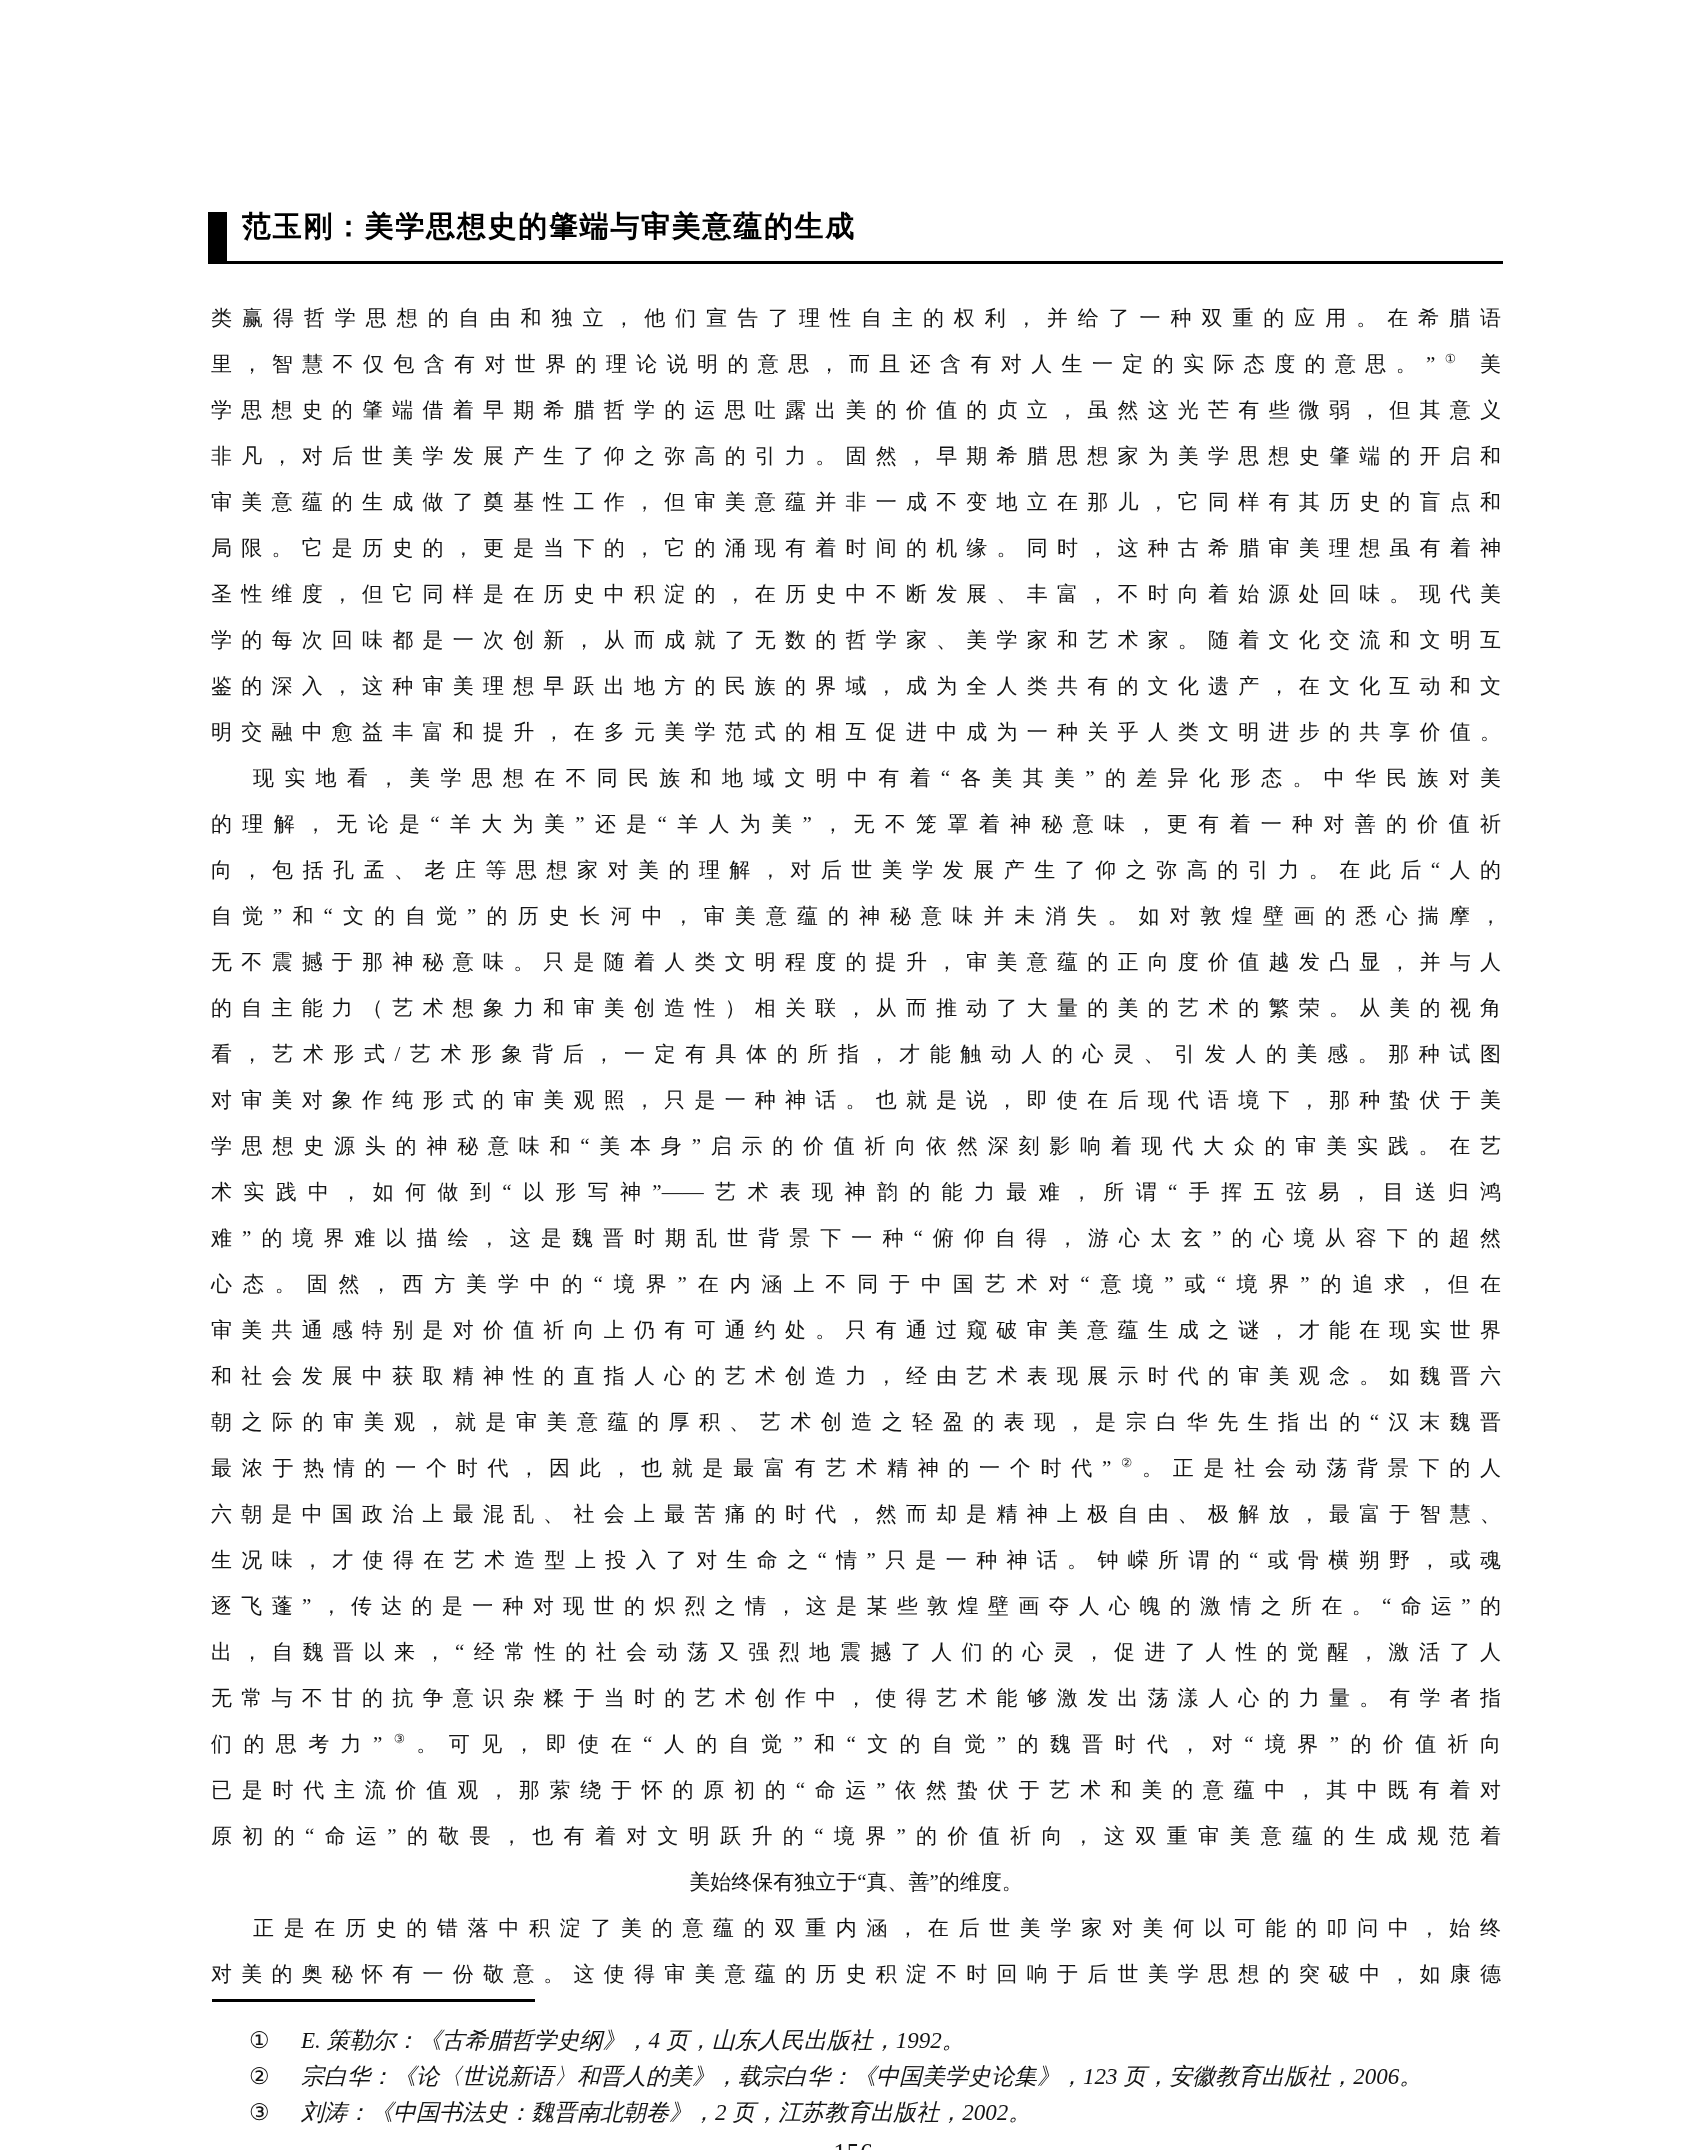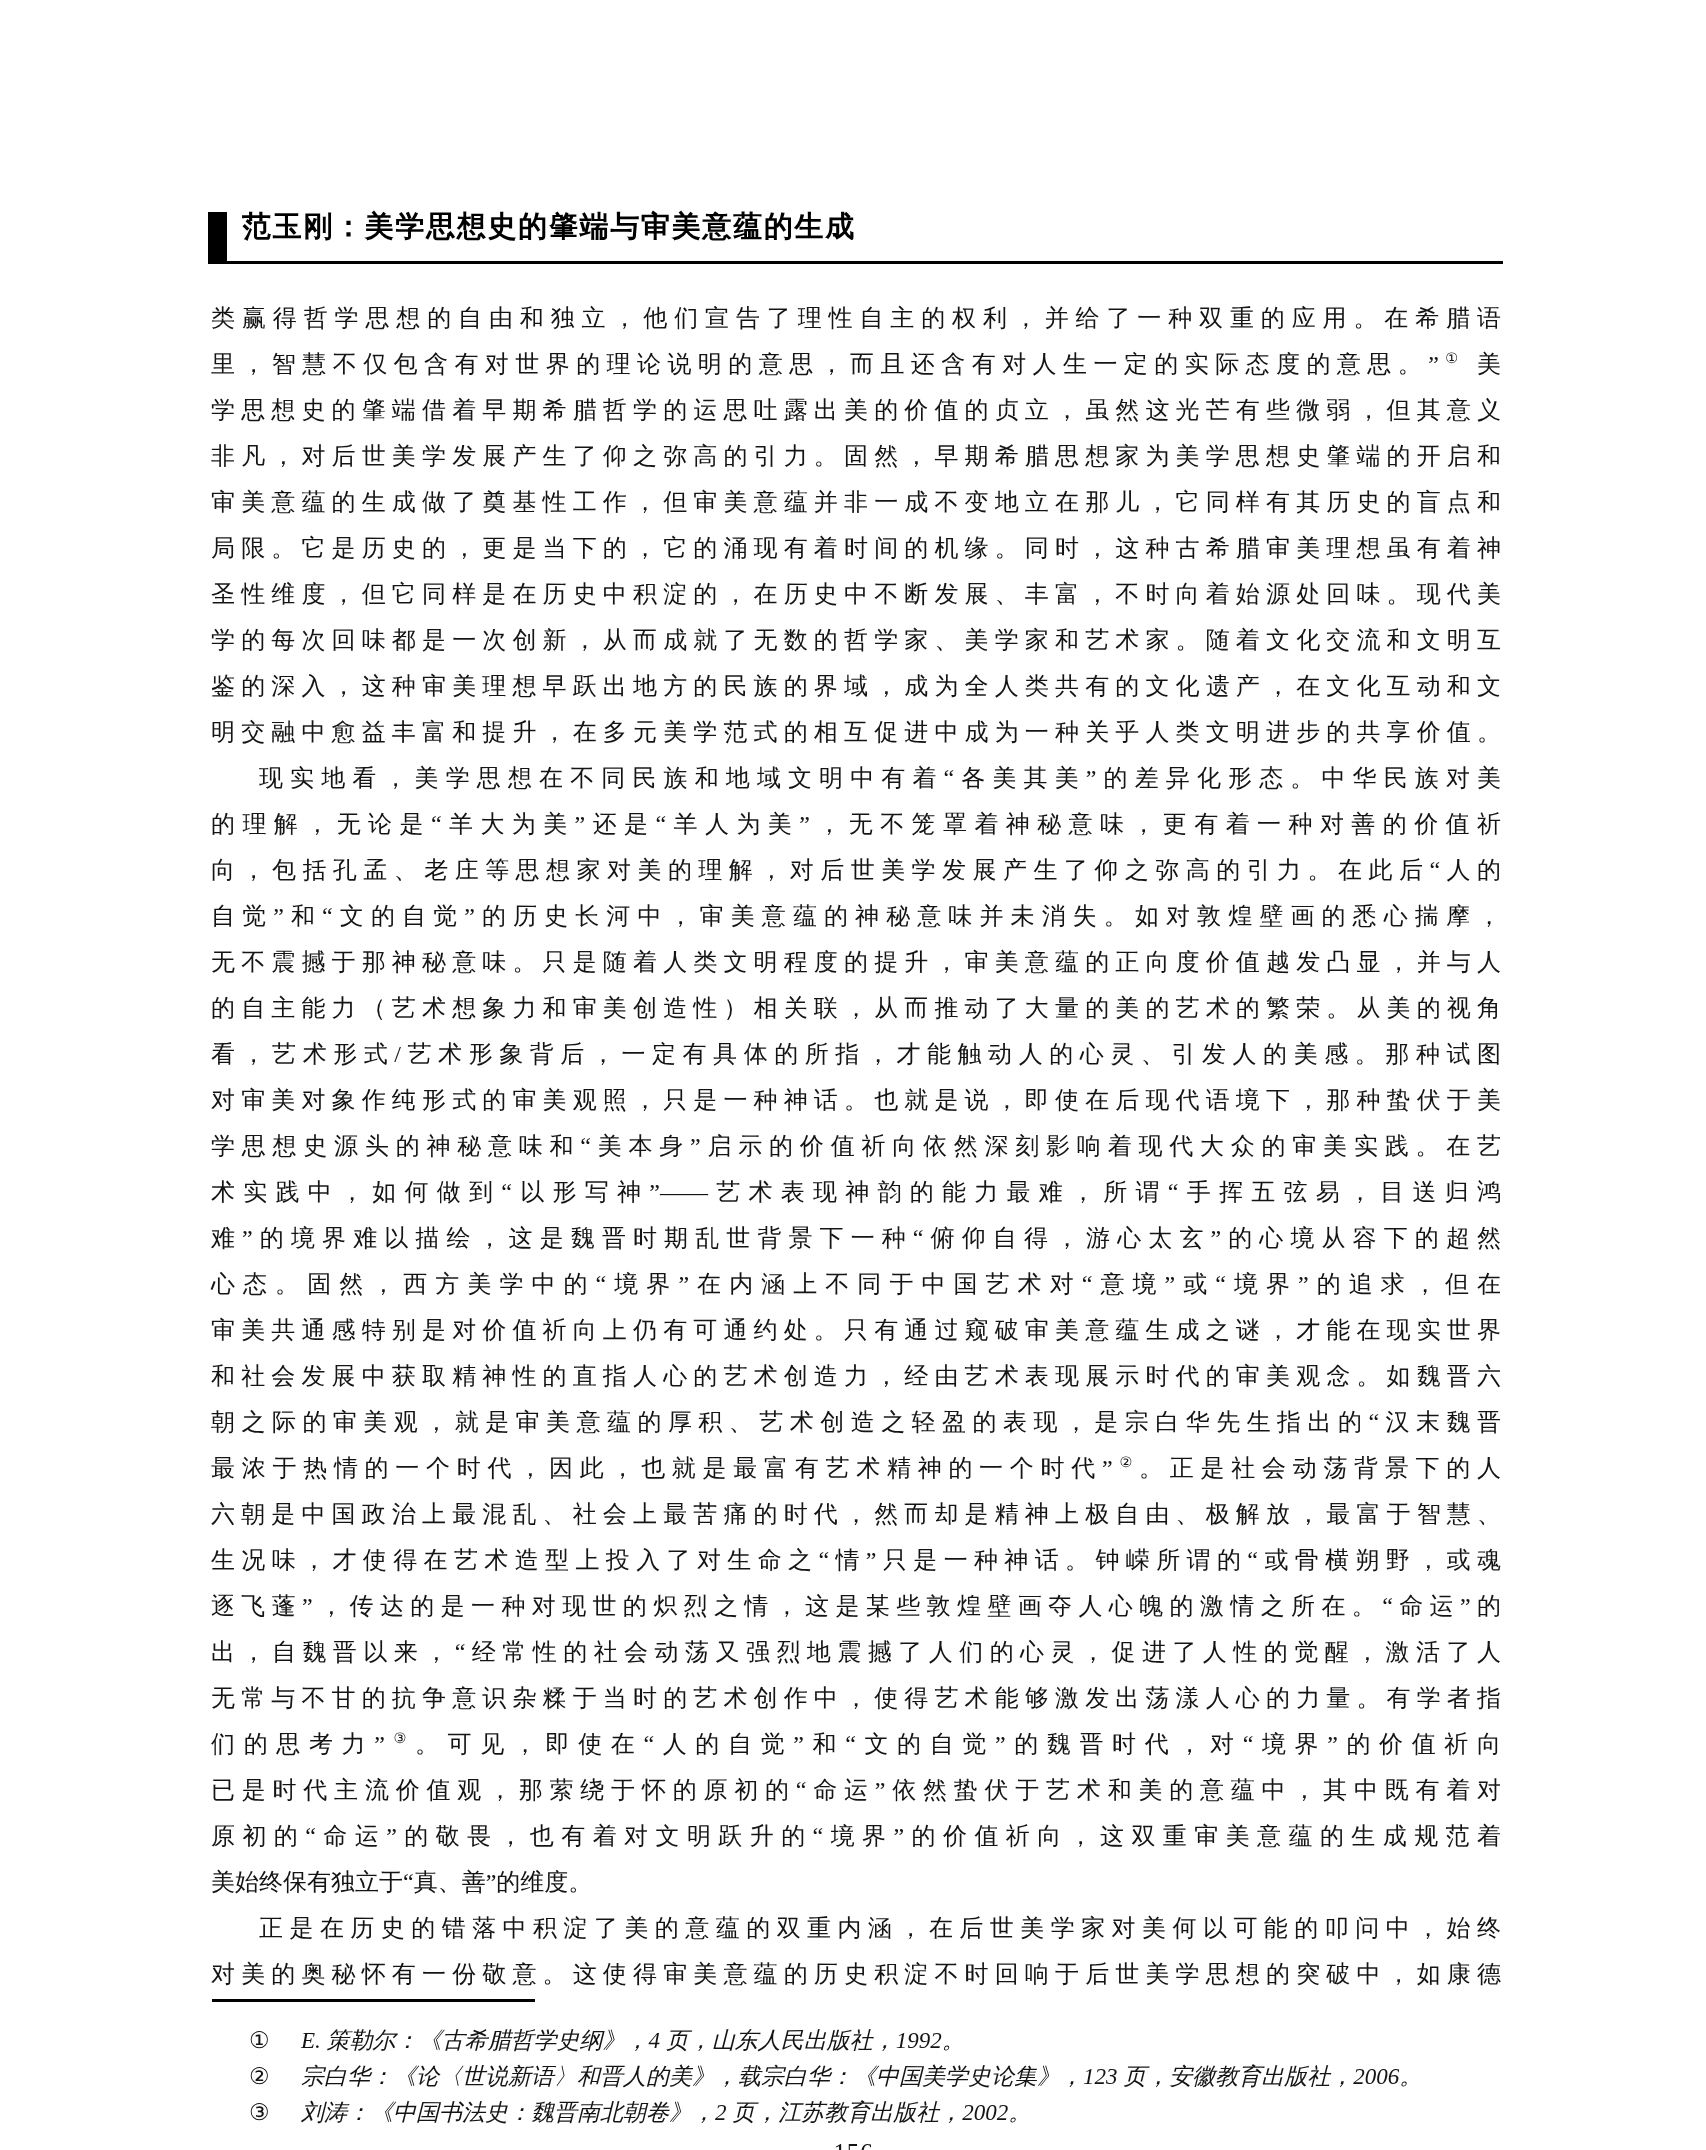--- a/index.html
+++ b/index.html
@@ -22,23 +22,23 @@
     font-weight:700;font-size:29px;line-height:1.1;
     letter-spacing:1.7px;color:#000;white-space:nowrap;
   }
   .header-rule{
     position:absolute;left:208px;top:261px;
     width:1295px;height:3.4px;background:#000;
   }
   
   .article-body{
     position:absolute;left:211px;top:295px;width:1290px;
-    font-size:24px;line-height:46px;
+    font-size:21px;line-height:46px;
   }
-  .line{height:46px;white-space:nowrap;}
+  .line{height:46px;white-space:nowrap;text-align:center;}
   .line.justify{
     white-space:normal;
     text-align:justify;
     text-align-last:justify;
     text-justify:inter-ideograph;
   }
   .line.indent{text-indent:2em;}
   sup.fnref{
     font-size:0.60em;
     vertical-align:super;

